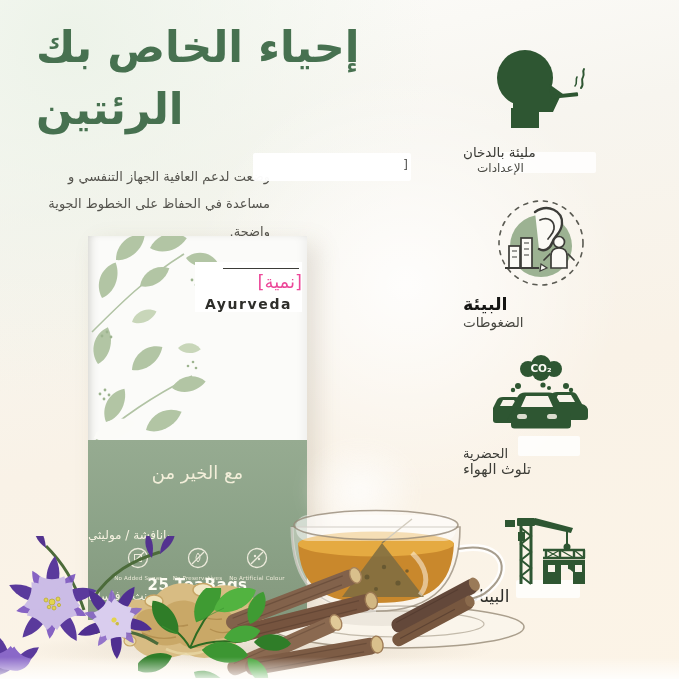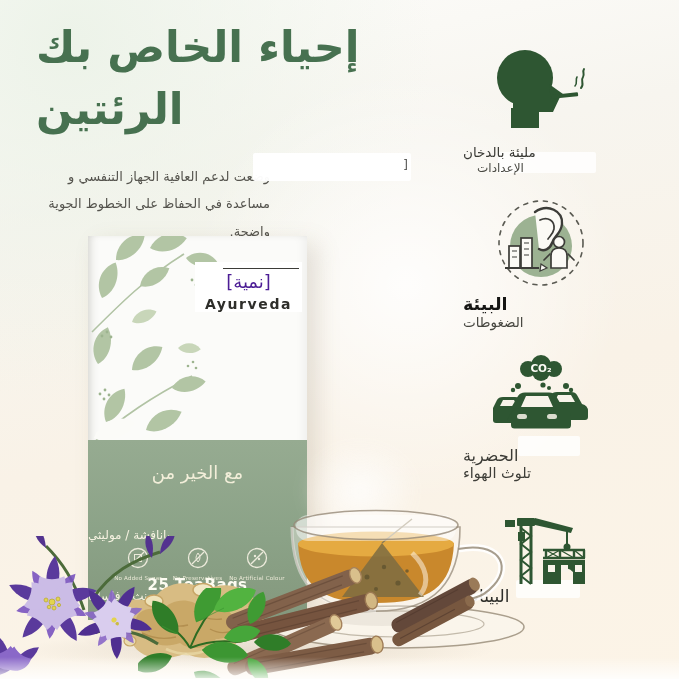--- a/index.html
+++ b/index.html
@@ -19,38 +19,38 @@
     background:rgba(255,255,255,.97);border-radius:2px;}
   .overlay-box span{position:absolute;right:3px;top:4px;font-size:13px;color:#5f5f5c;}
   
   .feature{position:absolute;left:463px;width:155px;text-align:left;z-index:2;}
   .feature .ic{display:block;margin:0 auto;}
   .feature .l1,.feature .l2{display:block;direction:rtl;color:#3a3a35;}
   .f1{top:44px;}  .f1 .l1{font-size:13.5px;margin-top:8px;}
                   .f1 .l2{font-size:12px;color:#4a4a44;margin-top:1px;padding-left:14px;}
   .f2{top:198px;} .f2 .l1{font-size:17.5px;font-weight:700;color:#161614;margin-top:6px;padding-right:36px;}
                   .f2 .l2{font-size:13.5px;color:#474740;margin-top:0;}
-  .f3{top:352px;} .f3 .l1{font-size:16px;margin-top:6px;padding-left:0;}
+  .f3{top:352px;} .f3 .l1{font-size:13px;margin-top:6px;padding-left:0;}
                   .f3 .l2{font-size:14.5px;color:#3e3e38;margin-top:0;padding-right:26px;}
   .f4{top:508px;} .f4 .l1{font-size:11.5px;margin-top:8px;}
                   .f4 .l2{font-size:17px;color:#2e2e2a;margin-top:0;padding-right:30px;}
   .patch{position:absolute;background:rgba(255,255,255,.8);border-radius:2px;z-index:1;}
   #patch-f1{left:498px;top:152px;width:98px;height:21px;}
   #patch-f3{left:518px;top:436px;width:62px;height:20px;}
   #patch-f4{left:516px;top:580px;width:64px;height:18px;}
   
   .teabox{position:absolute;left:88px;top:236px;width:219px;height:384px;z-index:3;
     background:#fbfbf9;
     box-shadow:inset 6px 0 8px -4px rgba(70,70,55,.22), inset -8px 0 12px -6px rgba(0,0,0,.06),
                10px 8px 22px rgba(120,105,80,.18);}
   .teabox .leafart{position:absolute;left:0;top:0;pointer-events:none;}
   .brand{position:absolute;left:107px;top:26px;width:107px;height:50px;background:#fff;z-index:2;}
   .brand .rule{position:absolute;right:3px;top:6px;width:76px;border-top:1.5px solid #3c3c38;}
-  .brand .bname{position:absolute;right:0;left:0;top:9px;text-align:center;direction:rtl;
-    font-size:18px;color:#4c1d95;font-weight:500;}
+  .brand .bname{position:absolute;right:0;left:0;top:9px;text-align:right;direction:rtl;
+    font-size:18px;color:#ec4899;font-weight:500;}
   .brand .bsub{position:absolute;right:0;left:0;top:34px;text-align:center;font-size:14px;
     letter-spacing:1.6px;font-weight:700;color:#2e2e2a;}
   .box-title{position:absolute;left:36px;right:2px;top:108px;z-index:2;text-align:center;
     direction:rtl;font-size:15px;color:#34342f;font-weight:500;}
   .band{position:absolute;left:0;right:0;top:204px;bottom:0;z-index:1;
     background:linear-gradient(180deg,#96ab91 0%,#8ba287 55%,#84987d 100%);}
   .band .intro{margin-top:22px;text-align:center;direction:rtl;font-size:18px;color:#f2eed9;}
   .band .ing{text-align:left;direction:rtl;font-size:12px;color:#f6f2e1;line-height:1.45;margin-top:44px;}
   .badges{position:absolute;left:0;right:0;top:106px;display:flex;justify-content:space-between;
     padding:0 22px;}

